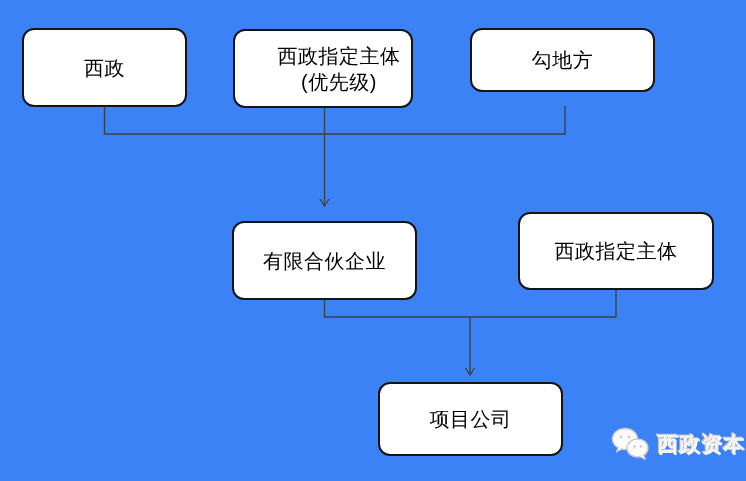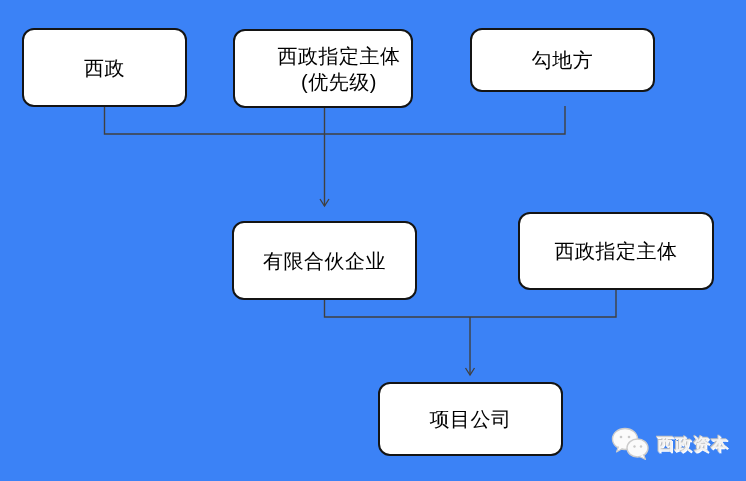--- a/index.html
+++ b/index.html
@@ -48,21 +48,21 @@
 
   .watermark {
     position: absolute;
     left: 610px;
     top: 425px;
     display: flex;
     align-items: center;
     gap: 5px;
   }
   .watermark-text {
-    font-size: 17px;
+    font-size: 21px;
     font-weight: bold;
     letter-spacing: 1px;
     color: #f3f3f3;
     text-shadow: -1px -1px 0 #bfbfbf, 1px 1px 0 #ffffff;
     white-space: nowrap;
   }
 </style>
 </head>
 <body>
 

